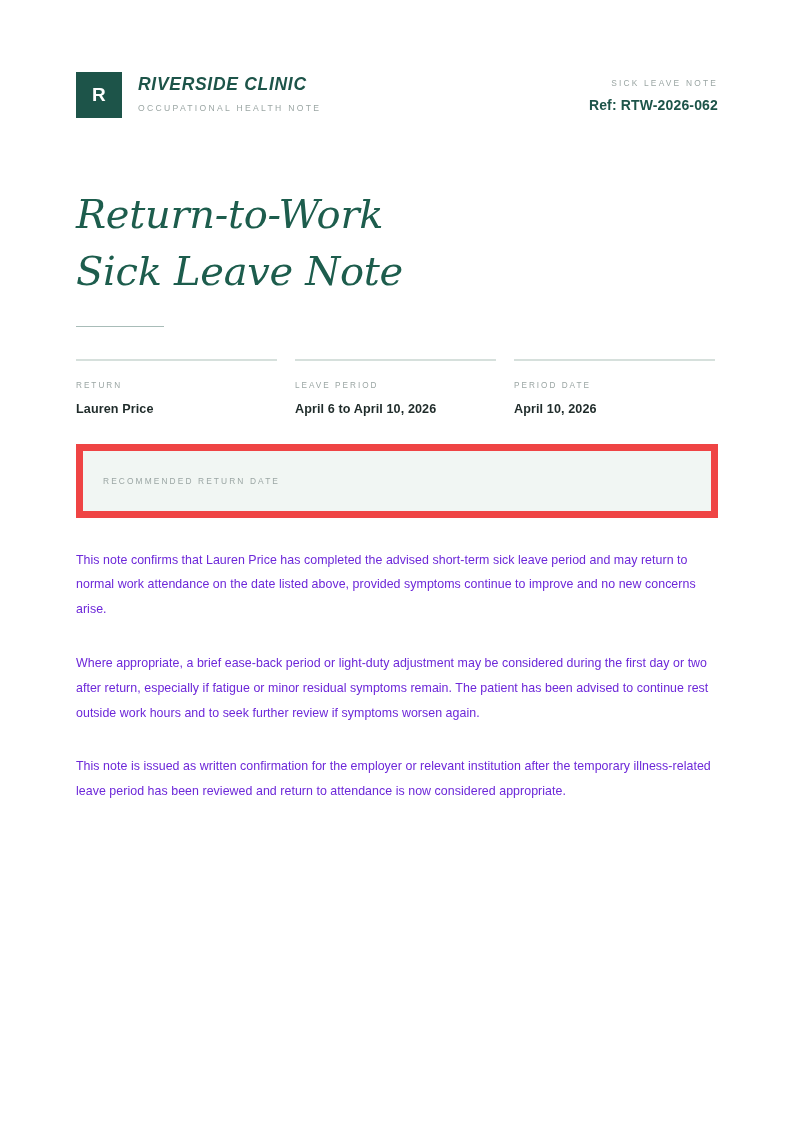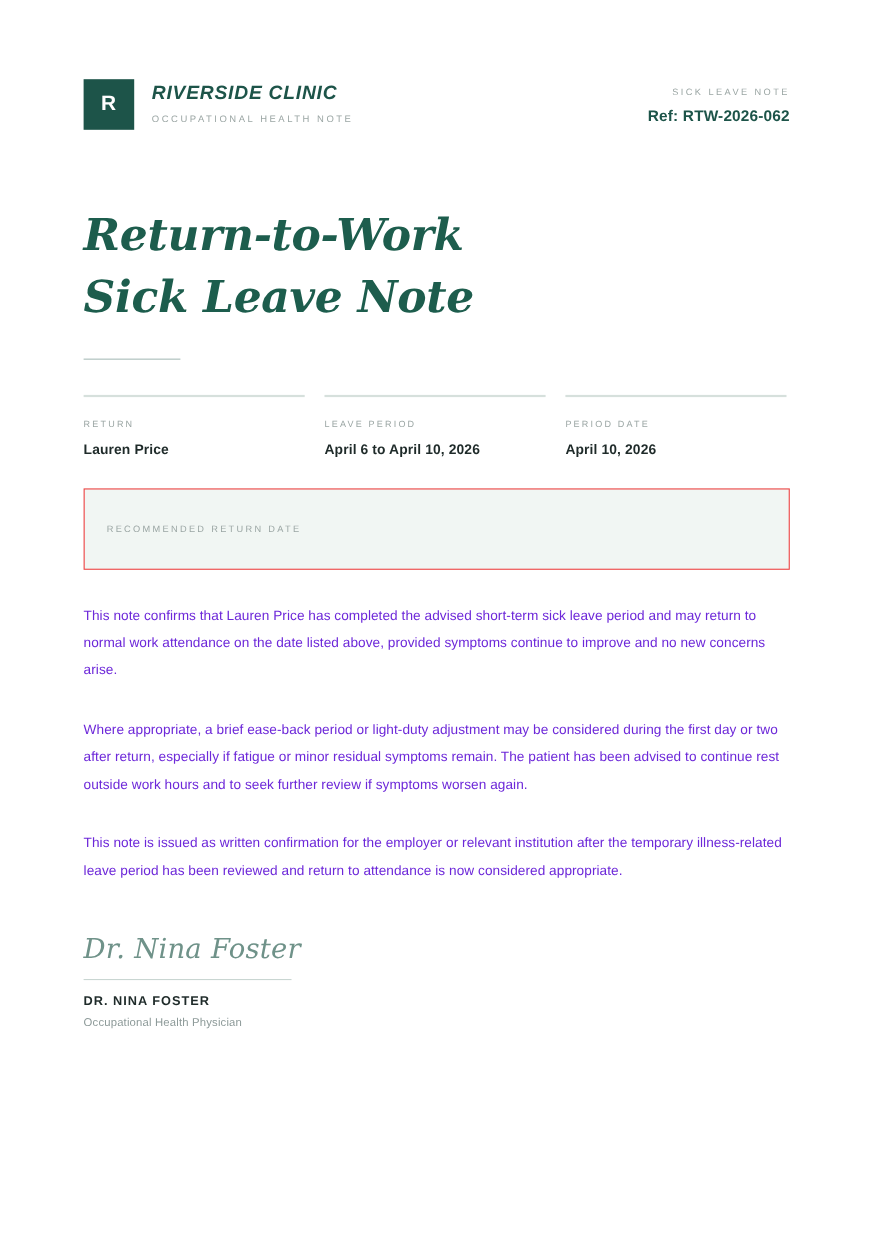--- a/index.html
+++ b/index.html
@@ -83,21 +83,21 @@
     letter-spacing: 0.15px;
   }
 
   
   .title-block {
     margin-top: 68px;
   }
   .doc-title {
     font-family: "DejaVu Serif", "Liberation Serif", serif;
     font-style: italic;
-    font-weight: bold;
+    font-weight: normal;
     font-size: 40px;
     line-height: 1.42;
     color: #1d5d4d;
     letter-spacing: -0.3px;
   }
   .title-rule {
     width: 88px;
     height: 1.5px;
     background: #a8bcb8;
     margin-top: 26px;
@@ -130,21 +130,21 @@
     margin-top: 12px;
     font-size: 12.6px;
     font-weight: bold;
     color: #1f2b2a;
     letter-spacing: 0.1px;
   }
 
   
   .highlight {
     margin-top: 28px;
-    border: 1px solid #ef4444;
+    border: 7px solid #ef4444;
     background: #f1f6f3;
     height: 74px;
     display: flex;
     align-items: center;
     justify-content: space-between;
     padding: 0 20px;
     box-sizing: border-box;
   }
   .highlight-label {
     font-size: 8.4px;
@@ -254,20 +254,14 @@
   <div class="highlight">
     <div class="highlight-label">RECOMMENDED RETURN DATE</div>
   </div>
 
   <div class="body-copy">
     <p>This note confirms that Lauren Price has completed the advised short-term sick leave period and may return to normal work attendance on the date listed above, provided symptoms continue to improve and no new concerns arise.</p>
     <p>Where appropriate, a brief ease-back period or light-duty adjustment may be considered during the first day or two after return, especially if fatigue or minor residual symptoms remain. The patient has been advised to continue rest outside work hours and to seek further review if symptoms worsen again.</p>
     <p>This note is issued as written confirmation for the employer or relevant institution after the temporary illness-related leave period has been reviewed and return to attendance is now considered appropriate.</p>
   </div>
 
-  <div class="signature">
-    <div class="sig-script">Dr. Nina Foster</div>
-    <div class="sig-rule"></div>
-    <div class="sig-name">DR. NINA FOSTER</div>
-    <div class="sig-role">Occupational Health Physician</div>
-  </div>
 
 </div>
 
 </body></html>

